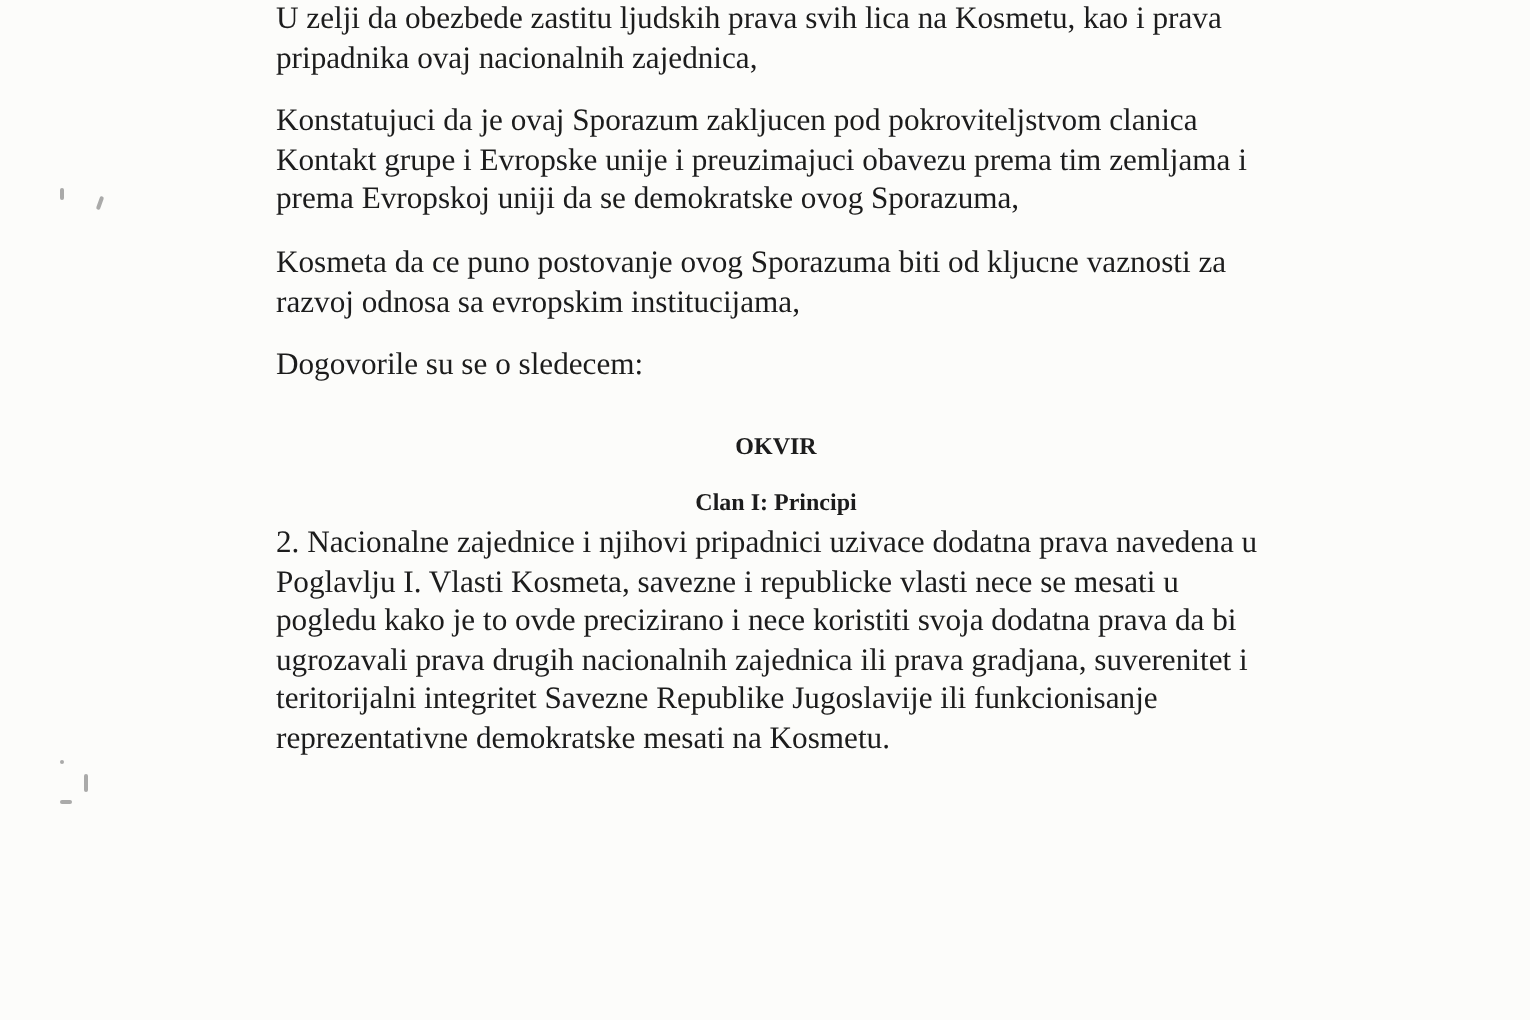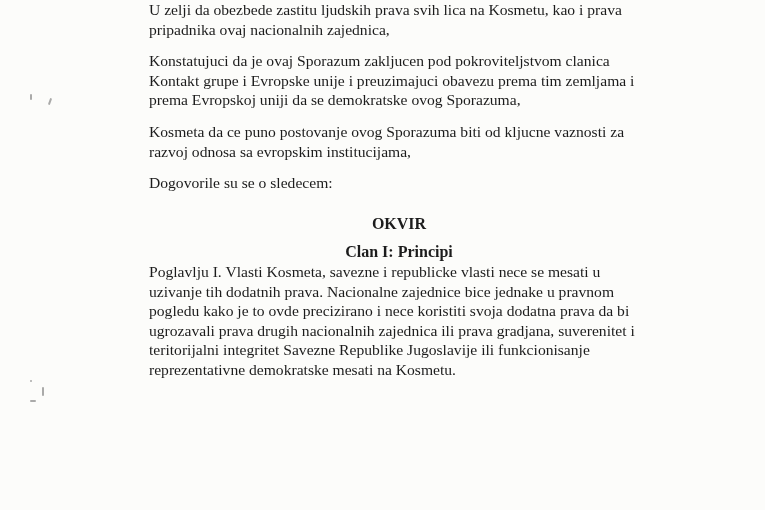--- a/index.html
+++ b/index.html
@@ -12,40 +12,40 @@
     }
     .page {
       position: relative;
       width: 765px;
       height: 510px;
       background: #fcfcfa;
       overflow: hidden;
     }
     .content {
       position: absolute;
-      left: 149px;
+      left: 138px;
       top: 0px;
       width: 500px;
       font-family: "Liberation Serif", "DejaVu Serif", serif;
       font-size: 15.6px;
       line-height: 19.6px;
       color: #1c1c1c;
     }
     .para {
       margin: 0 0 12px 0;
       white-space: nowrap;
     }
     .para .line {
       display: block;
     }
     .heading {
       font-weight: bold;
       text-align: center;
       margin: 0;
-      font-size: 16px;
+      font-size: 12px;
     }
     .heading.h1 {
       margin-top: 21px;
       margin-bottom: 9px;
     }
     .heading.h2 {
       margin-bottom: 0;
     }
     .mark {
       position: absolute;
@@ -85,22 +85,22 @@
 
     <p class="para" style="margin-bottom:16px;">
       <span class="line">Dogovorile su se o sledecem:</span>
     </p>
 
     <h2 class="heading h1">OKVIR</h2>
     <h3 class="heading h2">Clan I: Principi</h3>
 
 
     <p class="para">
+      <span class="line">2. Nacionalne zajednice i njihovi pripadnici uzivace dodatna prava navedena u</span>
       <span class="line">Poglavlju I. Vlasti Kosmeta, savezne i republicke vlasti nece se mesati u</span>
-      <span class="line">uzivanje tih dodatnih prava. Nacionalne zajednice bice jednake u pravnom</span>
       <span class="line">pogledu kako je to ovde precizirano i nece koristiti svoja dodatna prava da bi</span>
       <span class="line">ugrozavali prava drugih nacionalnih zajednica ili prava gradjana, suverenitet i</span>
       <span class="line">teritorijalni integritet Savezne Republike Jugoslavije ili funkcionisanje</span>
       <span class="line">reprezentativne demokratske mesati na Kosmetu.</span>
     </p>
 
   </div>
 </div>
 
 </body></html>

